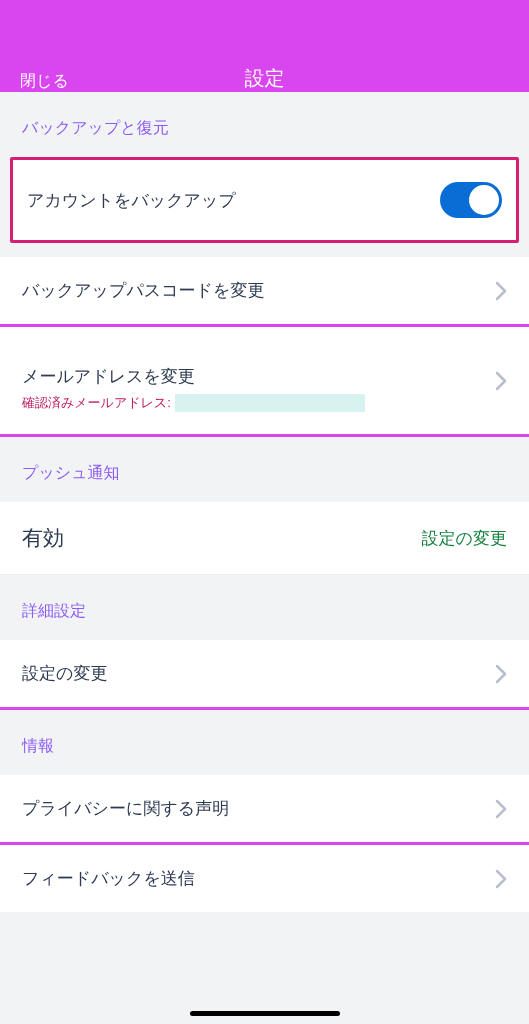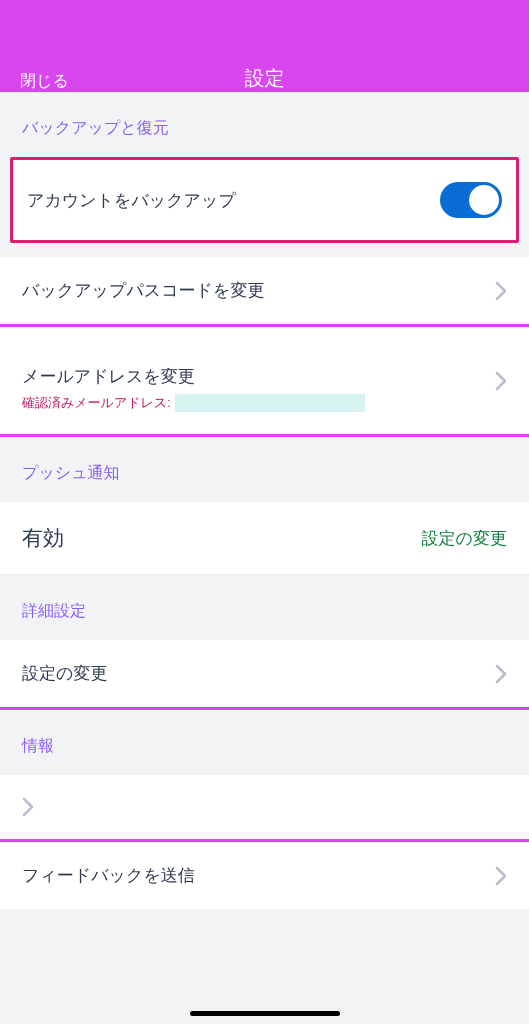--- a/index.html
+++ b/index.html
@@ -189,20 +189,21 @@
 <div class="list-item">
   <span class="list-item-label">設定の変更</span>
   <svg class="chevron" width="12" height="20" viewBox="0 0 12 20">
       <path d="M2 2 L10 10 L2 18" stroke="#b8bfcc" stroke-width="2.5" fill="none" stroke-linecap="round" stroke-linejoin="round"></path>
     </svg>
 </div>
 
 <div class="section-header">情報</div>
 
 <div class="list-item">
+  <span class="list-item-label">プライバシーに関する声明</span>
   <svg class="chevron" width="12" height="20" viewBox="0 0 12 20">
       <path d="M2 2 L10 10 L2 18" stroke="#b8bfcc" stroke-width="2.5" fill="none" stroke-linecap="round" stroke-linejoin="round"></path>
     </svg>
 </div>
 
 <div class="list-item" style="border-bottom:none;">
   <span class="list-item-label">フィードバックを送信</span>
   <svg class="chevron" width="12" height="20" viewBox="0 0 12 20">
       <path d="M2 2 L10 10 L2 18" stroke="#b8bfcc" stroke-width="2.5" fill="none" stroke-linecap="round" stroke-linejoin="round"></path>
     </svg>

